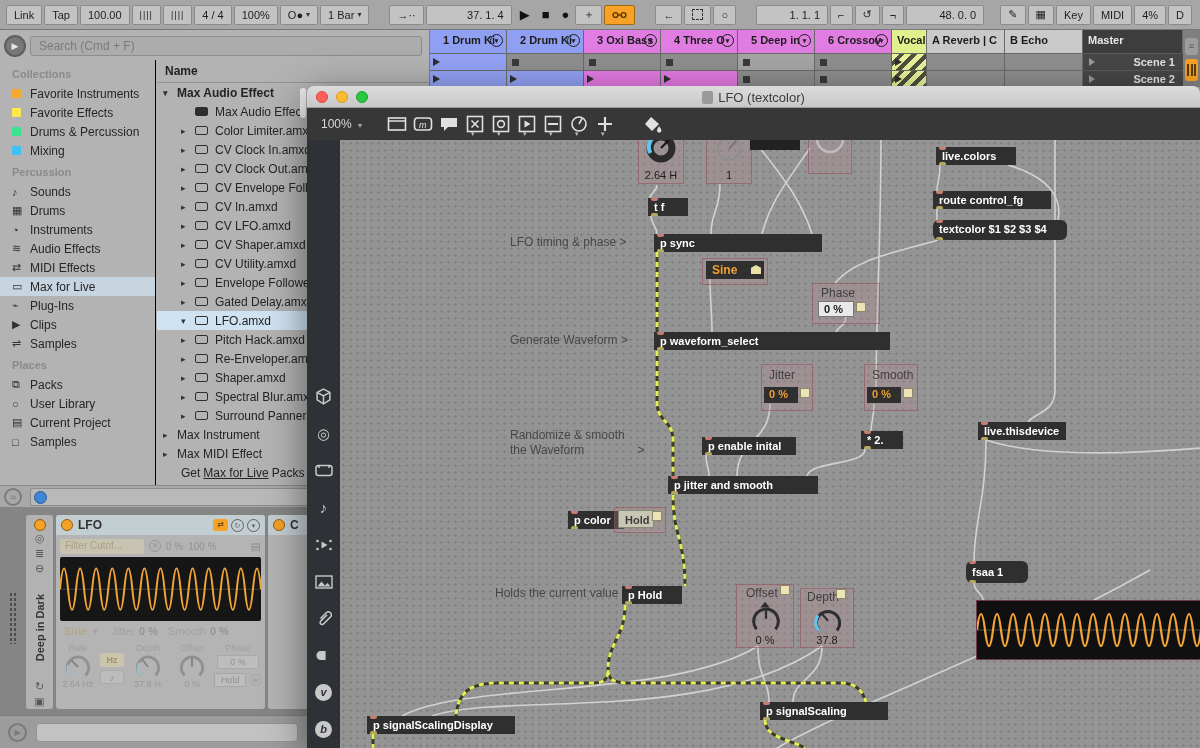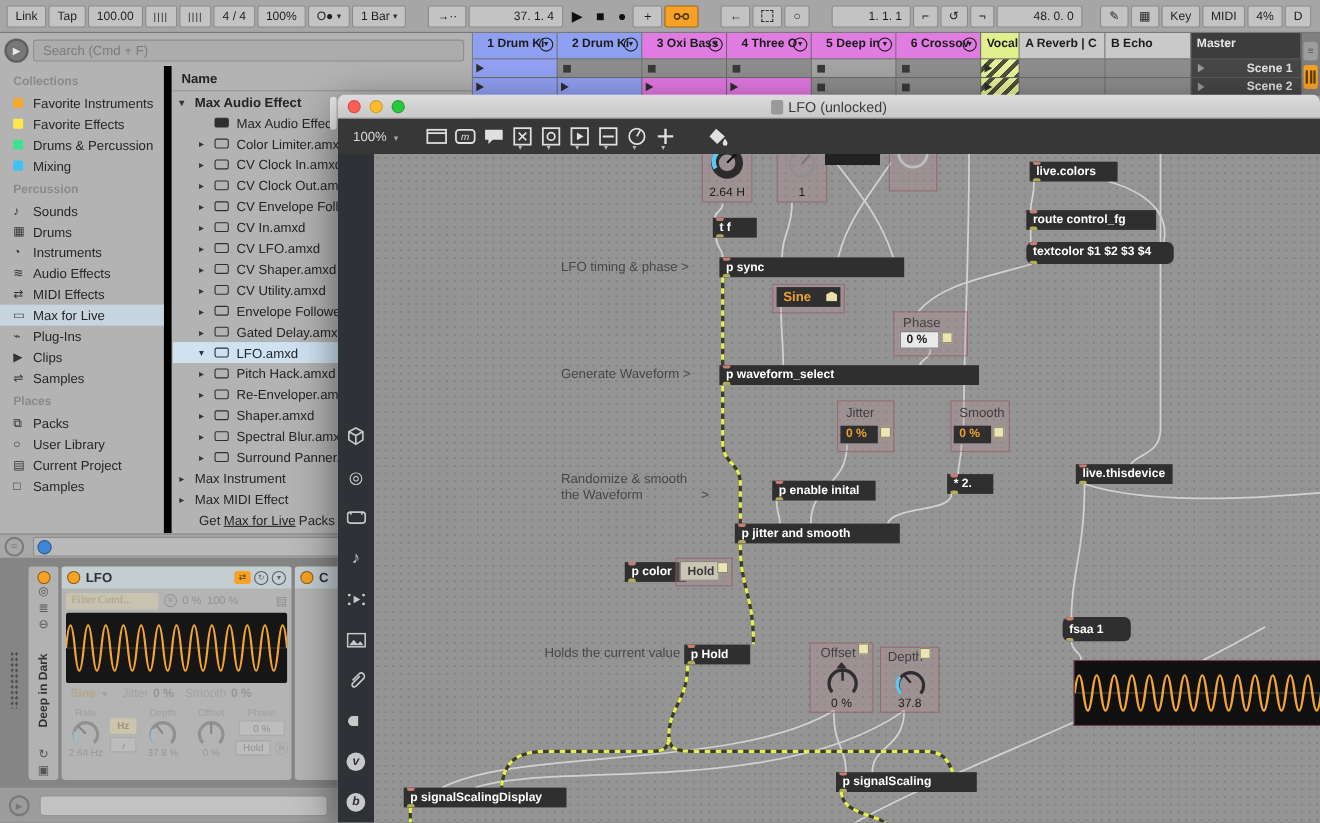--- a/index.html
+++ b/index.html
@@ -45,21 +45,21 @@
   .slabel{margin-left:auto;margin-right:8px;}
   .sstrip{position:absolute;right:0;top:8px;width:15px;}
   .hamb{width:13px;height:17px;background:#9d9d9d;border-radius:3px;color:#555;font-size:9px;text-align:center;line-height:17px;margin-bottom:4px;}
   .mixerbtn{width:13px;height:22px;background:#f7a126;border-radius:3px;display:flex;align-items:center;justify-content:center;gap:1.5px;}
   .mixerbtn i{width:2px;height:12px;background:#5a3c07;}
 
   
   .browser{position:absolute;left:0;top:30px;width:430px;height:477px;background:#b3b3b3;border-right:1px solid #7d7d7d;}
   .prevbtn{position:absolute;left:4px;top:5px;width:22px;height:22px;border-radius:50%;background:#787878;border:2px solid #5e5e5e;color:#e8e8e8;font-size:9px;text-align:center;line-height:19px;}
   .search{position:absolute;left:30px;top:6px;width:392px;height:20px;background:#acacac;border:1px solid #8d8d8d;border-radius:3px;font-size:12px;color:#7b7b7b;padding:2px 8px;}
-  .bleft{position:absolute;left:0;top:30px;width:156px;bottom:22px;border-right:7px solid #000000;padding-top:2px;}
+  .bleft{position:absolute;left:0;top:30px;width:156px;bottom:22px;border-right:1px solid #000000;padding-top:2px;}
   .bsec{font-size:11px;font-weight:bold;color:#8a8a8a;padding:6px 0 4px 12px;}
   .bitem{height:19px;display:flex;align-items:center;font-size:12px;color:#262626;padding-left:12px;}
   .bitem.selected{background:#c7d5e1;}
   .sw{width:9px;height:9px;margin-right:9px;border-radius:1px;}
   .bic{width:18px;font-size:11px;color:#333;}
   .bright{position:absolute;left:157px;top:30px;right:0;bottom:22px;overflow:hidden;}
   .nhead{font-size:12px;font-weight:bold;color:#222;padding:4px 0 4px 8px;border-bottom:1px solid #939393;}
   .trow{height:19px;display:flex;align-items:center;font-size:12px;color:#242424;white-space:nowrap;}
   .trow.bold{font-weight:bold;}
   .trow.lv0{padding-left:6px;}
@@ -86,21 +86,21 @@
   .vtext{flex:1;display:flex;align-items:center;}
   .vtext span{writing-mode:vertical-rl;transform:rotate(180deg);font-size:11px;font-weight:bold;color:#333;}
   .lfodev{position:absolute;left:56px;top:8px;width:209px;height:194px;background:#b4b4b4;border-radius:3px;overflow:hidden;}
   .dtitle{height:20px;background:#c3ced3;display:flex;align-items:center;padding:0 5px;gap:5px;}
   .dtitle .name{font-size:12px;font-weight:bold;color:#323232;}
   .dbtns{margin-left:auto;display:flex;gap:3px;align-items:center;}
   .dbtn{width:15px;height:12px;border-radius:3px;background:#f7a126;font-size:8px;text-align:center;line-height:12px;color:#5a3c07;}
   .dbtnc{width:13px;height:13px;border-radius:50%;border:1.4px solid #5f5f5f;font-size:7px;text-align:center;line-height:11px;color:#5f5f5f;}
   .faded{opacity:.5;}
   .maprow{height:22px;display:flex;align-items:center;gap:5px;padding:0 4px;font-size:10px;color:#6e6e6e;}
-  .mapbox{width:84px;height:15px;background:#ddd3ad;border-radius:2px;color:#9f8c55;font-size:10px;padding:1px 5px;white-space:nowrap;overflow:hidden;font-family:Liberation Serif, serif;}
+  .mapbox{width:84px;height:15px;background:#ddd3ad;border-radius:2px;color:#9f8c55;font-size:10px;padding:1px 5px;white-space:nowrap;overflow:hidden;}
   .xcirc{width:12px;height:12px;border-radius:50%;border:1.3px solid #777;text-align:center;line-height:10px;font-size:8px;color:#777;}
   .maplist{margin-left:auto;font-size:11px;color:#666;}
   .dscope{position:relative;height:64px;margin:0 4px;background:#161616;border-radius:2px;}
   .dscope svg{position:absolute;inset:0;}
   .dwaverow{height:20px;display:flex;align-items:center;font-size:11px;padding:0 8px;gap:4px;color:#8f8f8f;}
   .tan{color:#b39a64;font-weight:bold;}
   .dwcar{font-size:8px;color:#8f8f8f;margin-right:8px;}
   .dval{color:#777;font-weight:bold;margin-right:6px;}
   .dknobs{position:relative;height:66px;font-size:9px;color:#8a8a8a;}
   .kcol{position:absolute;text-align:center;}
@@ -652,21 +652,21 @@
     <div class="ffield"></div>
   </footer>
 
   <section class="maxwin">
     <div class="mtitle">
       <span class="tl red"></span>
       <span class="tl yel"></span>
       <span class="tl grn"></span>
       <div class="mtitletext">
           <span class="docic"></span>
-          <span>LFO (unlocked)</span>
+          <span>LFO (textcolor)</span>
         </div>
     </div>
     <div class="mtool">
       <div class="zoomc"><span>100%</span> <span class="car">▾</span></div>
       <div class="mic">
           <svg width="20" height="16" viewBox="0 0 20 16">
             <rect x="1.5" y="2" width="17" height="12" fill="none" stroke="#e0e0e0" stroke-width="1.6"></rect>
             <line x1="1.5" y1="5" x2="18.5" y2="5" stroke="#e0e0e0" stroke-width="1.6"></line>
           </svg>
         </div>

